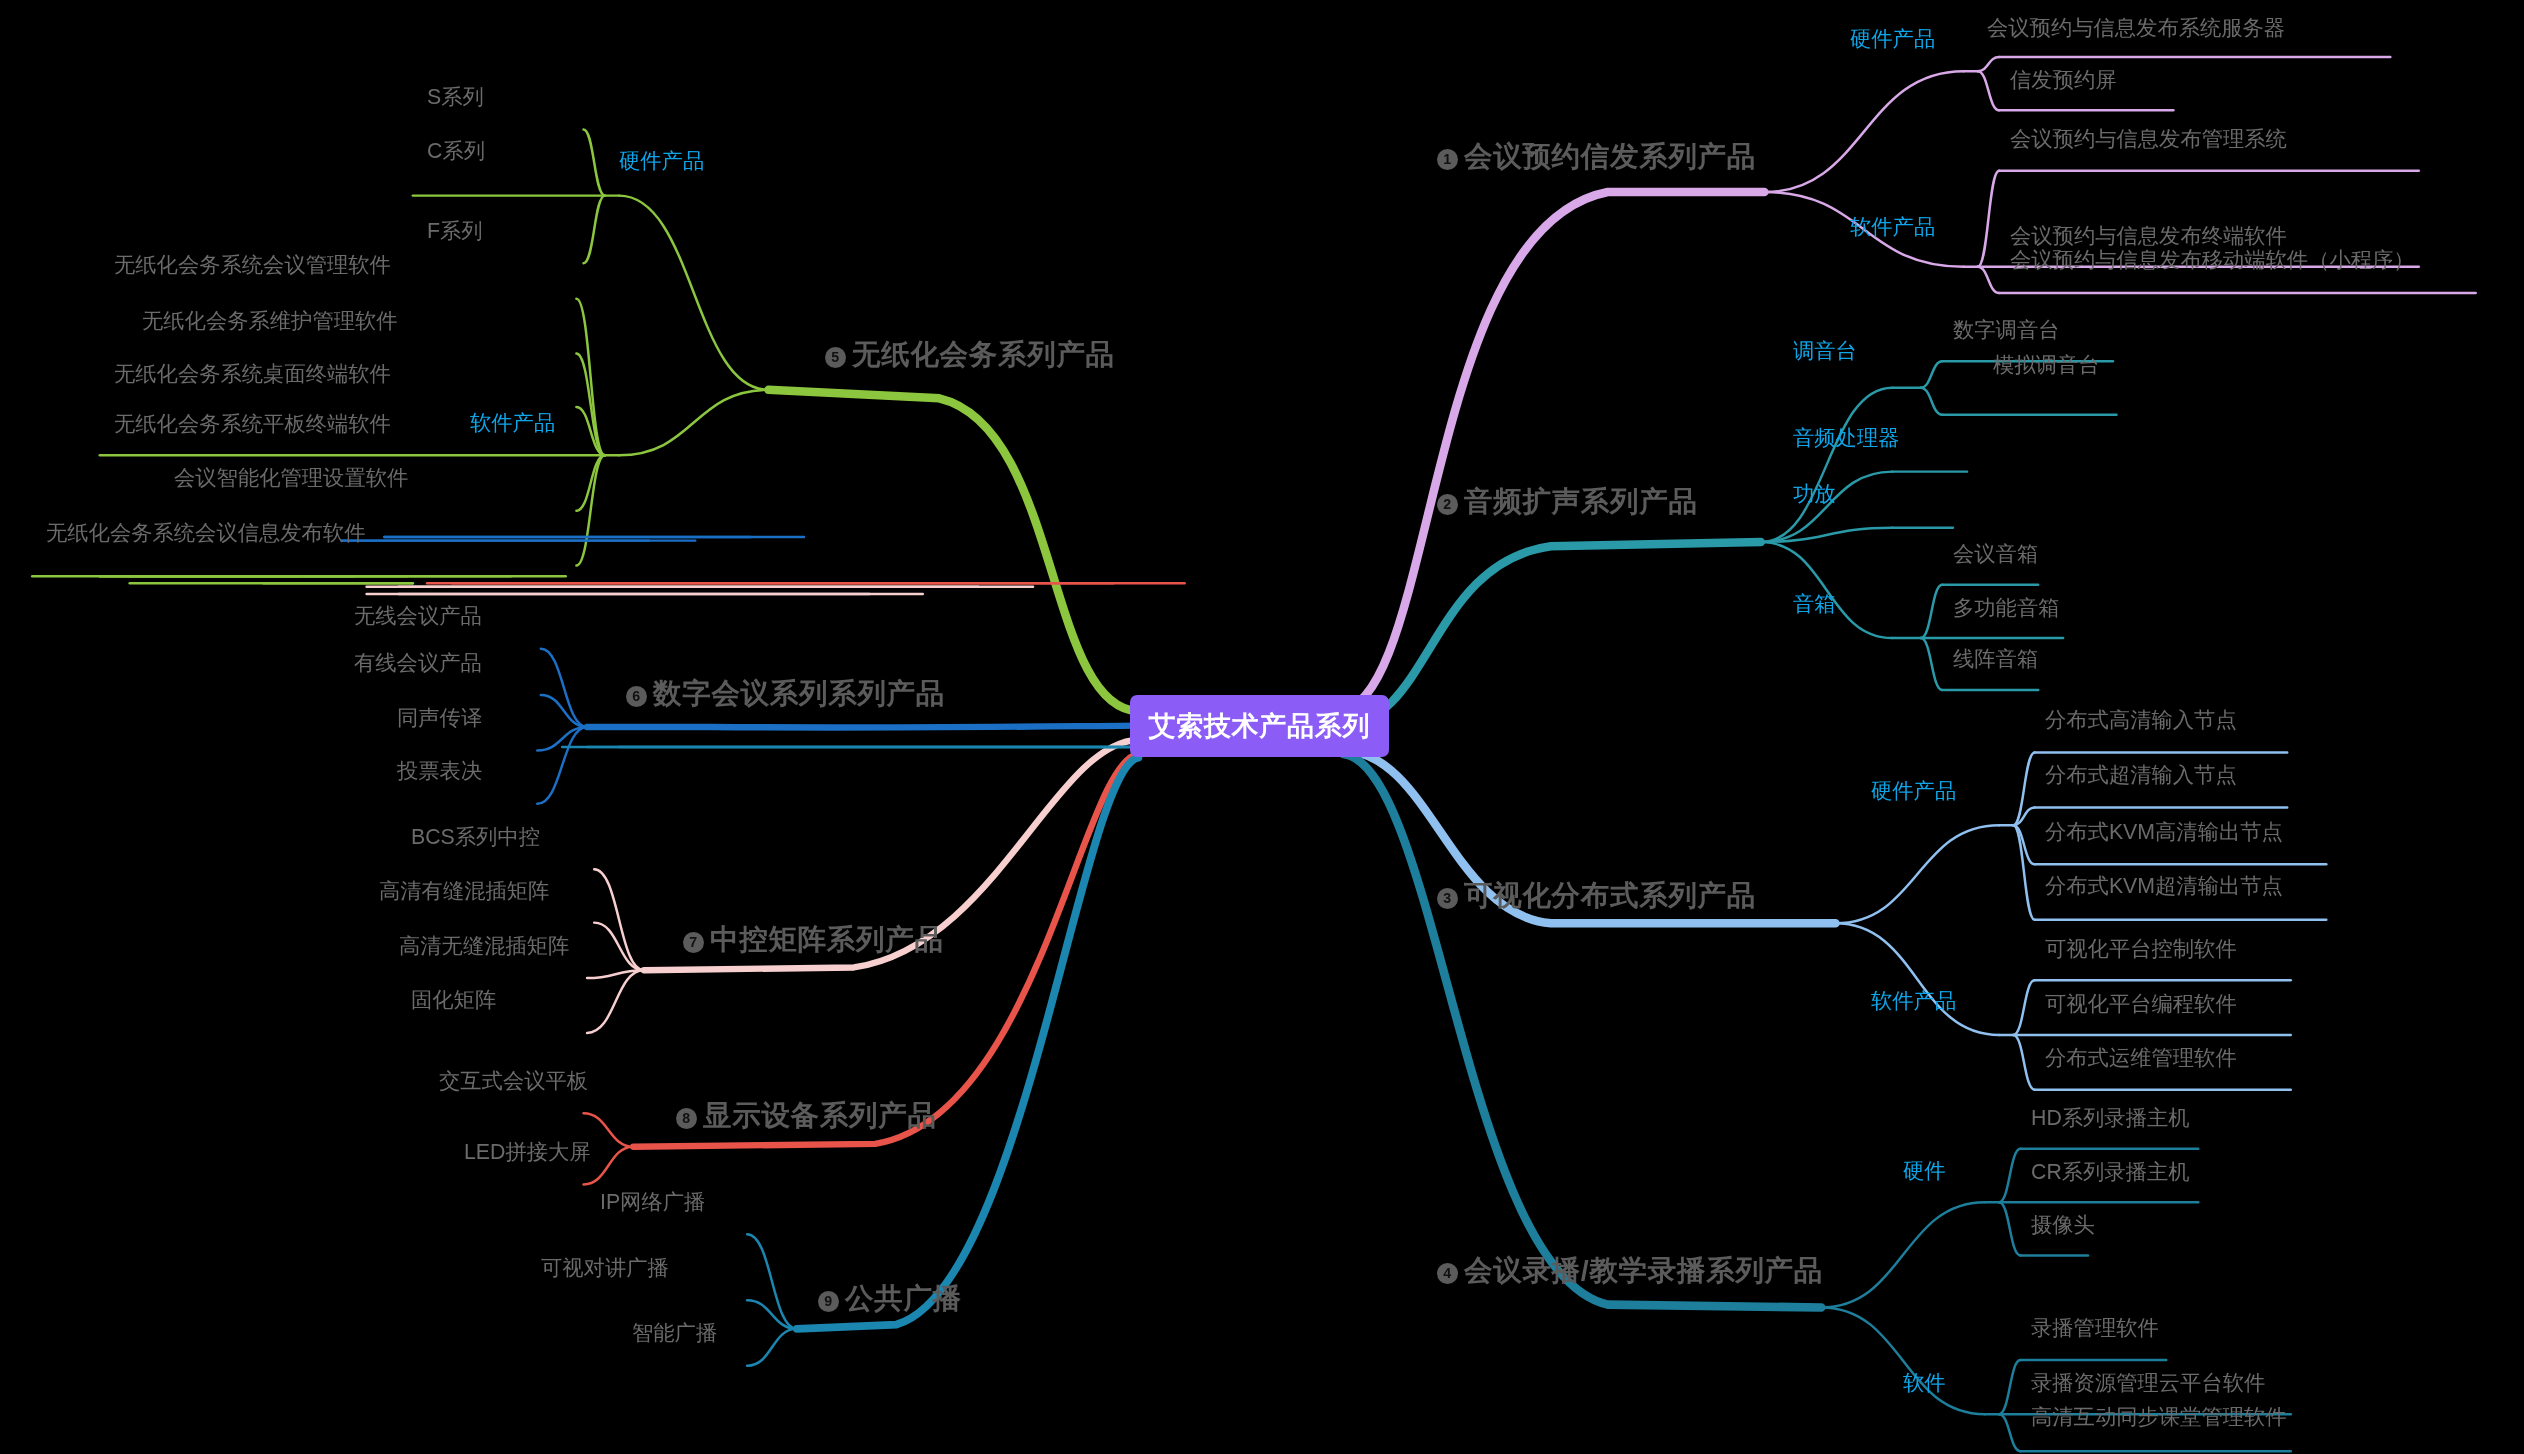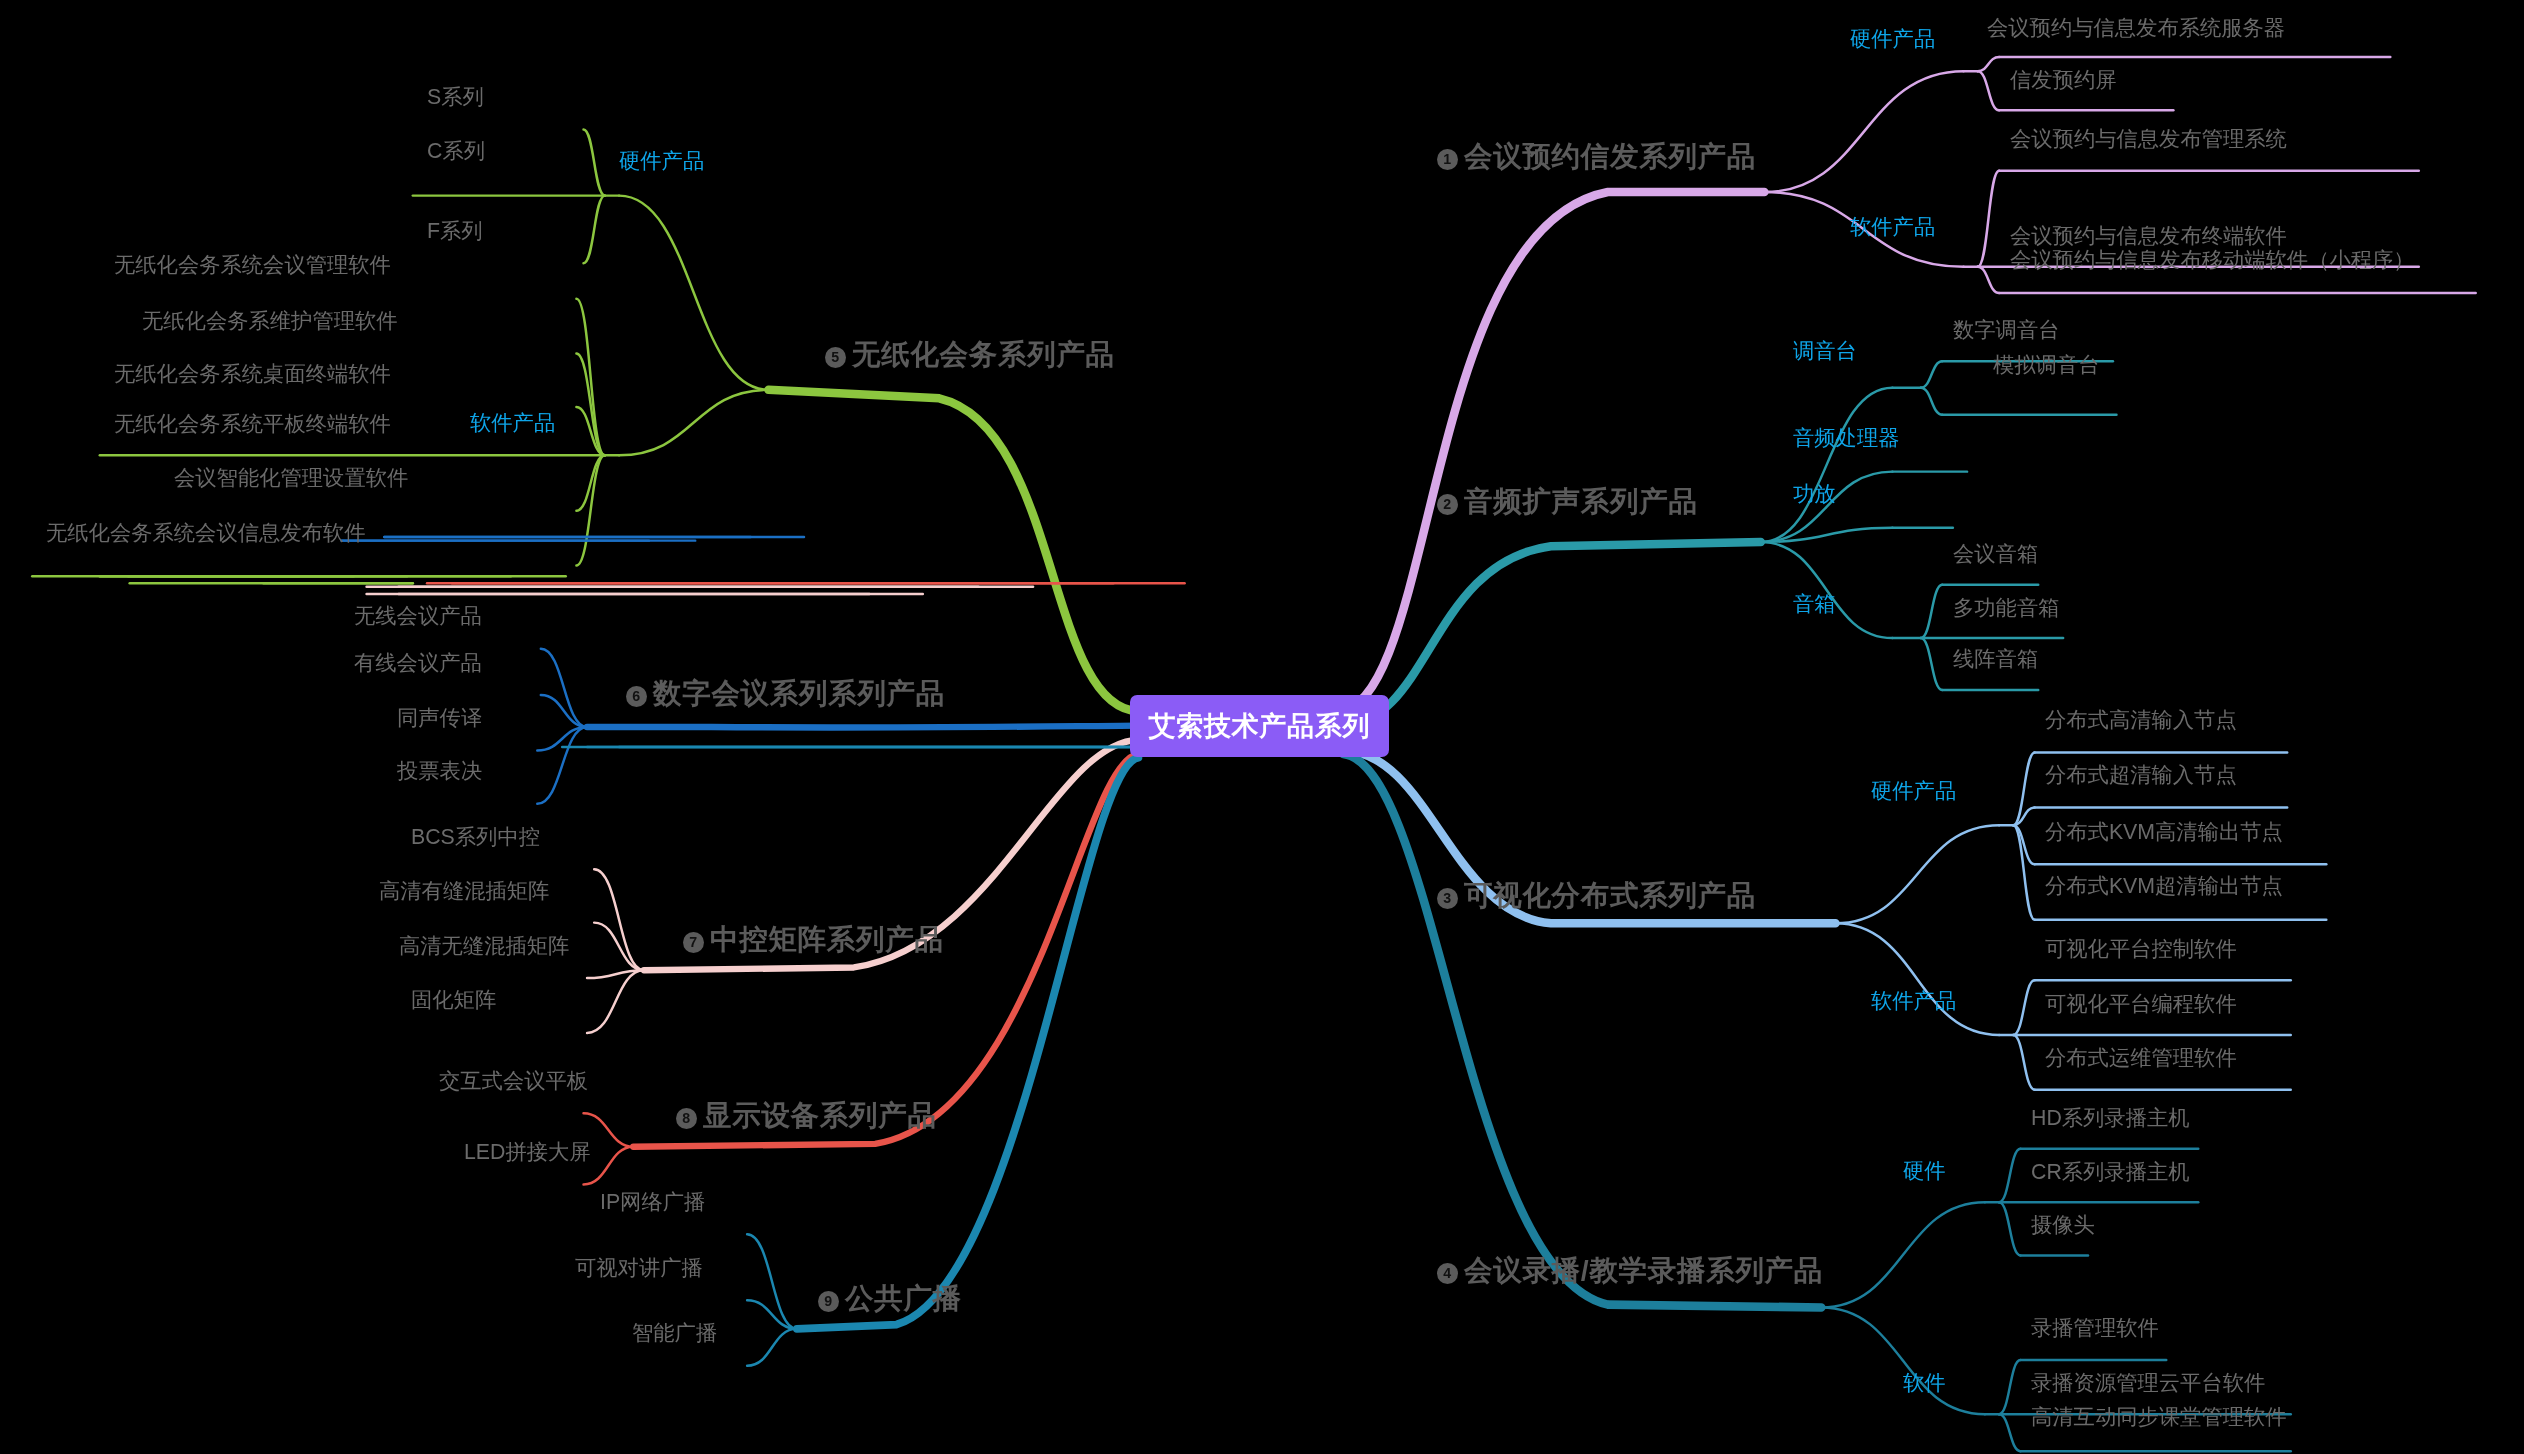--- a/index.html
+++ b/index.html
@@ -200,17 +200,17 @@
       <div class="branch-title" style="left: 683px; top: 925px;"><span class="badge">7</span><span>中控矩阵系列产品</span></div>
       <div class="lbl leaf" style="left: 411px; top: 827px;">BCS系列中控</div>
       <div class="lbl leaf" style="left: 379px; top: 881px;">高清有缝混插矩阵</div>
       <div class="lbl leaf" style="left: 363px; top: 936px; margin-left: 36px;">高清无缝混插矩阵</div>
       <div class="lbl leaf" style="left: 411px; top: 990px;">固化矩阵</div>
       <div class="branch-title" style="left: 676px; top: 1101px;"><span class="badge">8</span><span>显示设备系列产品</span></div>
       <div class="lbl leaf" style="left: 439px; top: 1071px;">交互式会议平板</div>
       <div class="lbl leaf" style="left: 464px; top: 1142px;">LED拼接大屏</div>
       <div class="branch-title" style="left: 818px; top: 1284px;"><span class="badge">9</span><span>公共广播</span></div>
       <div class="lbl leaf" style="left: 600px; top: 1192px;">IP网络广播</div>
-      <div class="lbl leaf" style="left: 575px; top: 1258px; text-align: right;">可视对讲广播</div>
+      <div class="lbl leaf" style="left: 541px; top: 1258px; text-align: right;">可视对讲广播</div>
       <div class="lbl leaf" style="left: 632px; top: 1323px;">智能广播</div>
     </div>
 </div>
 
 
 </body></html>

